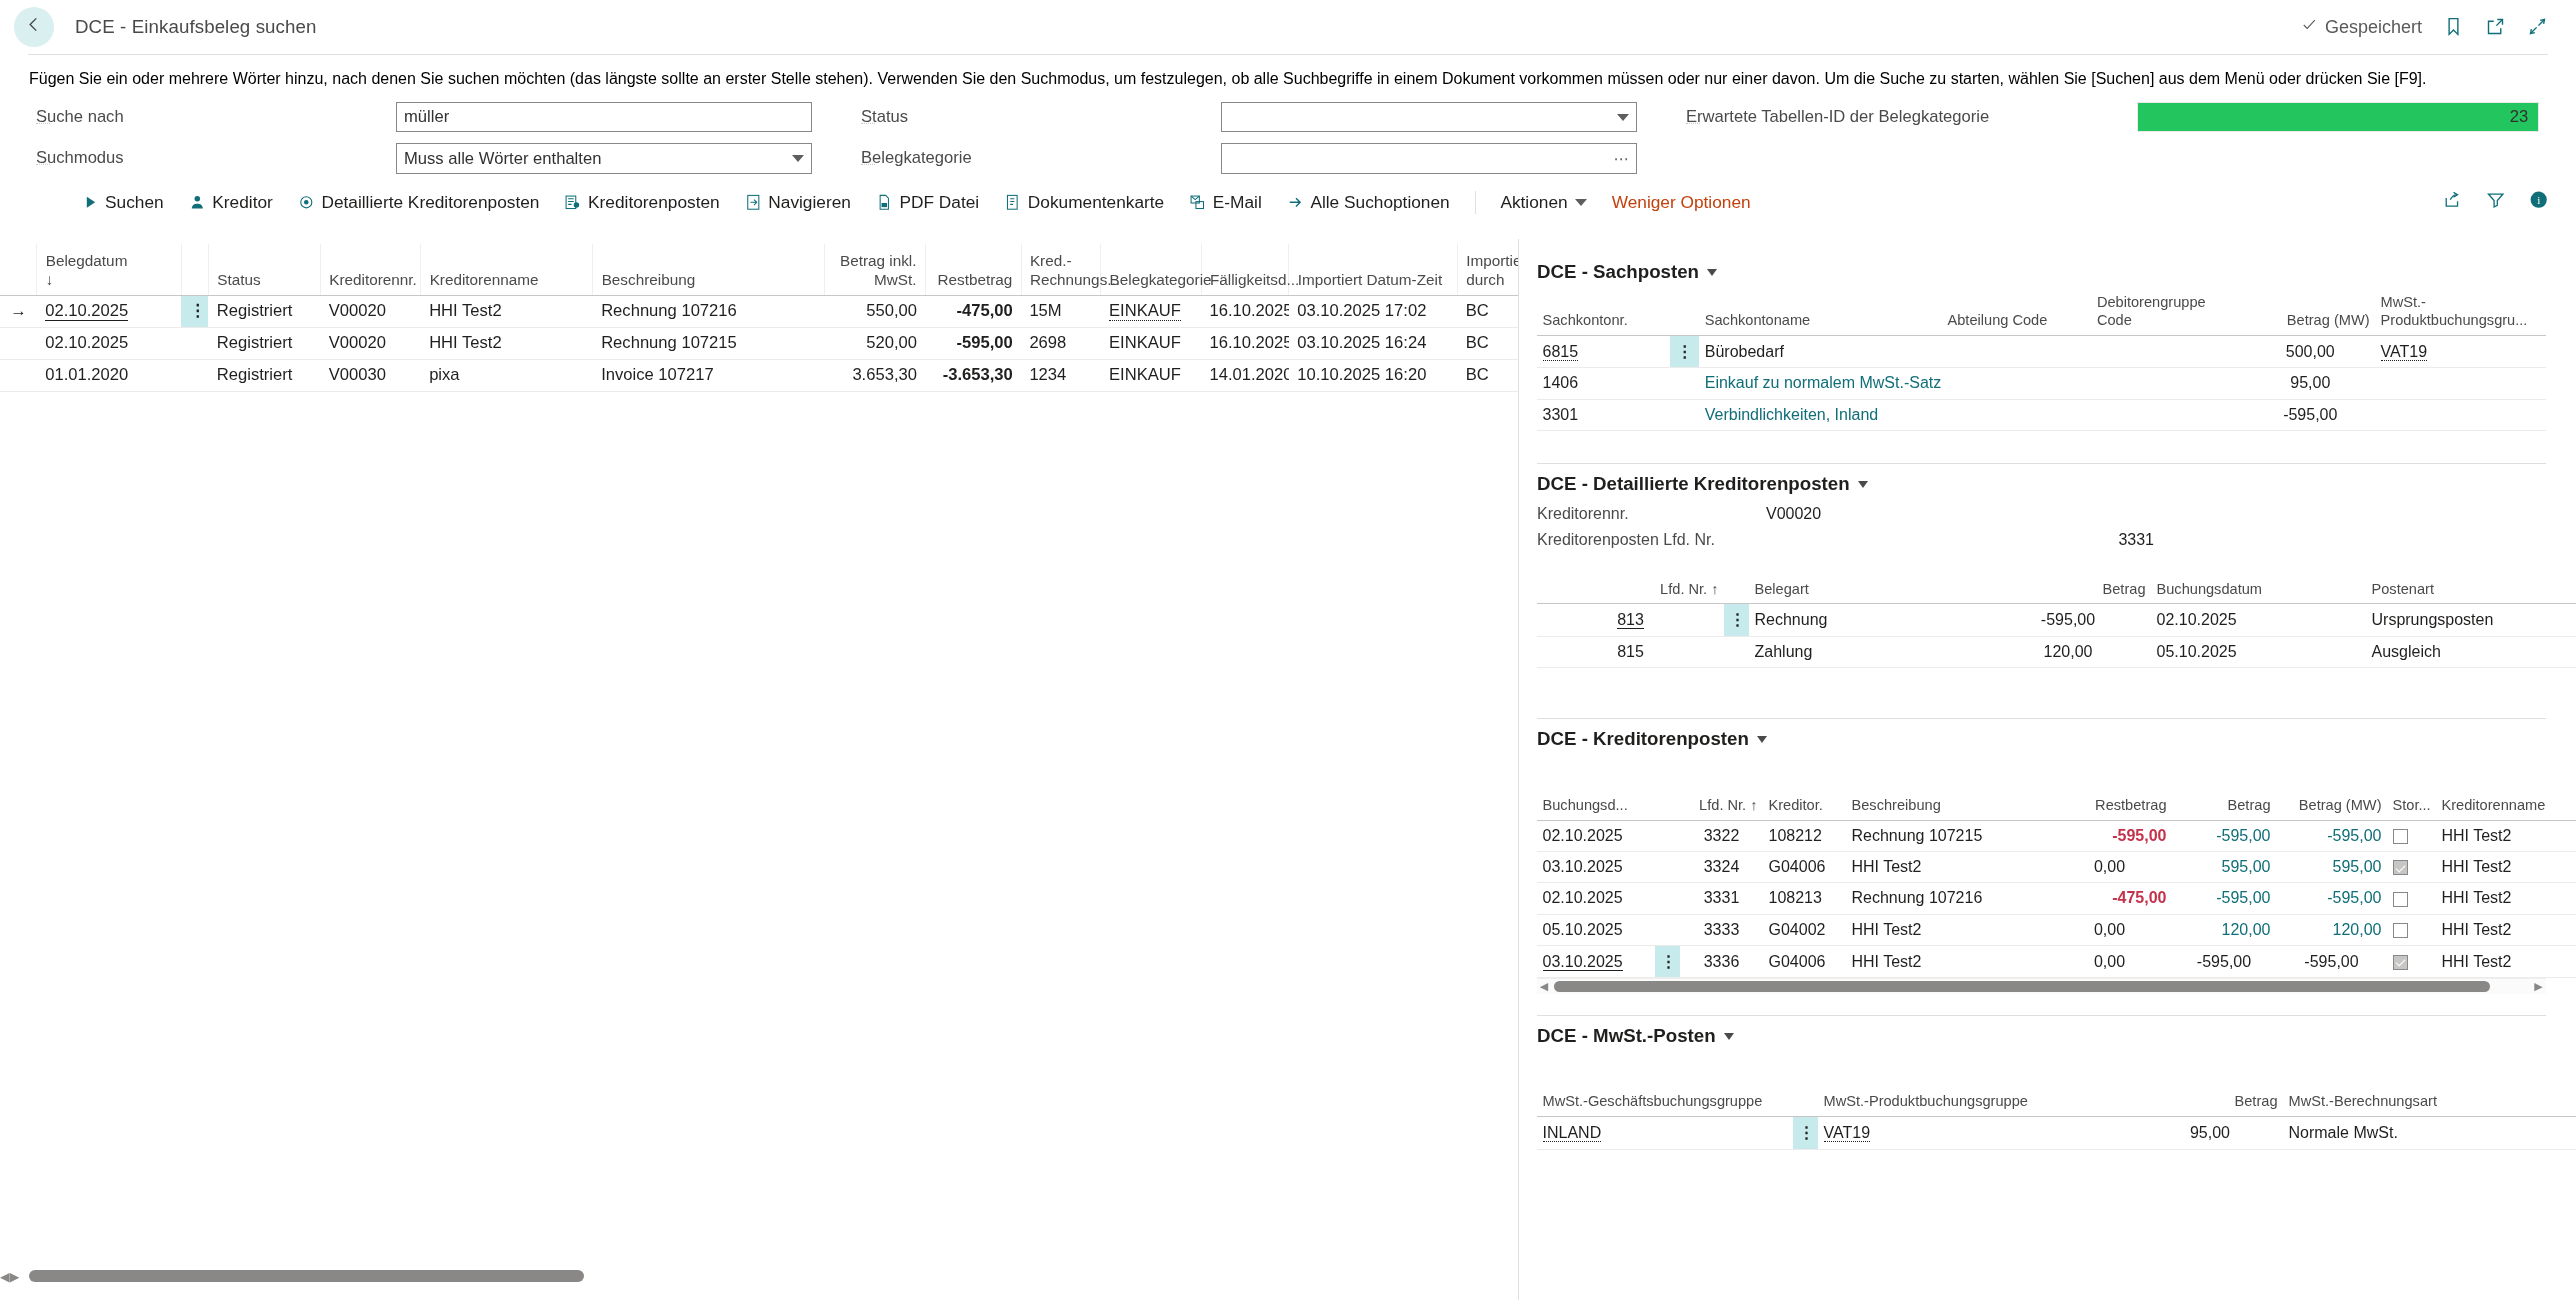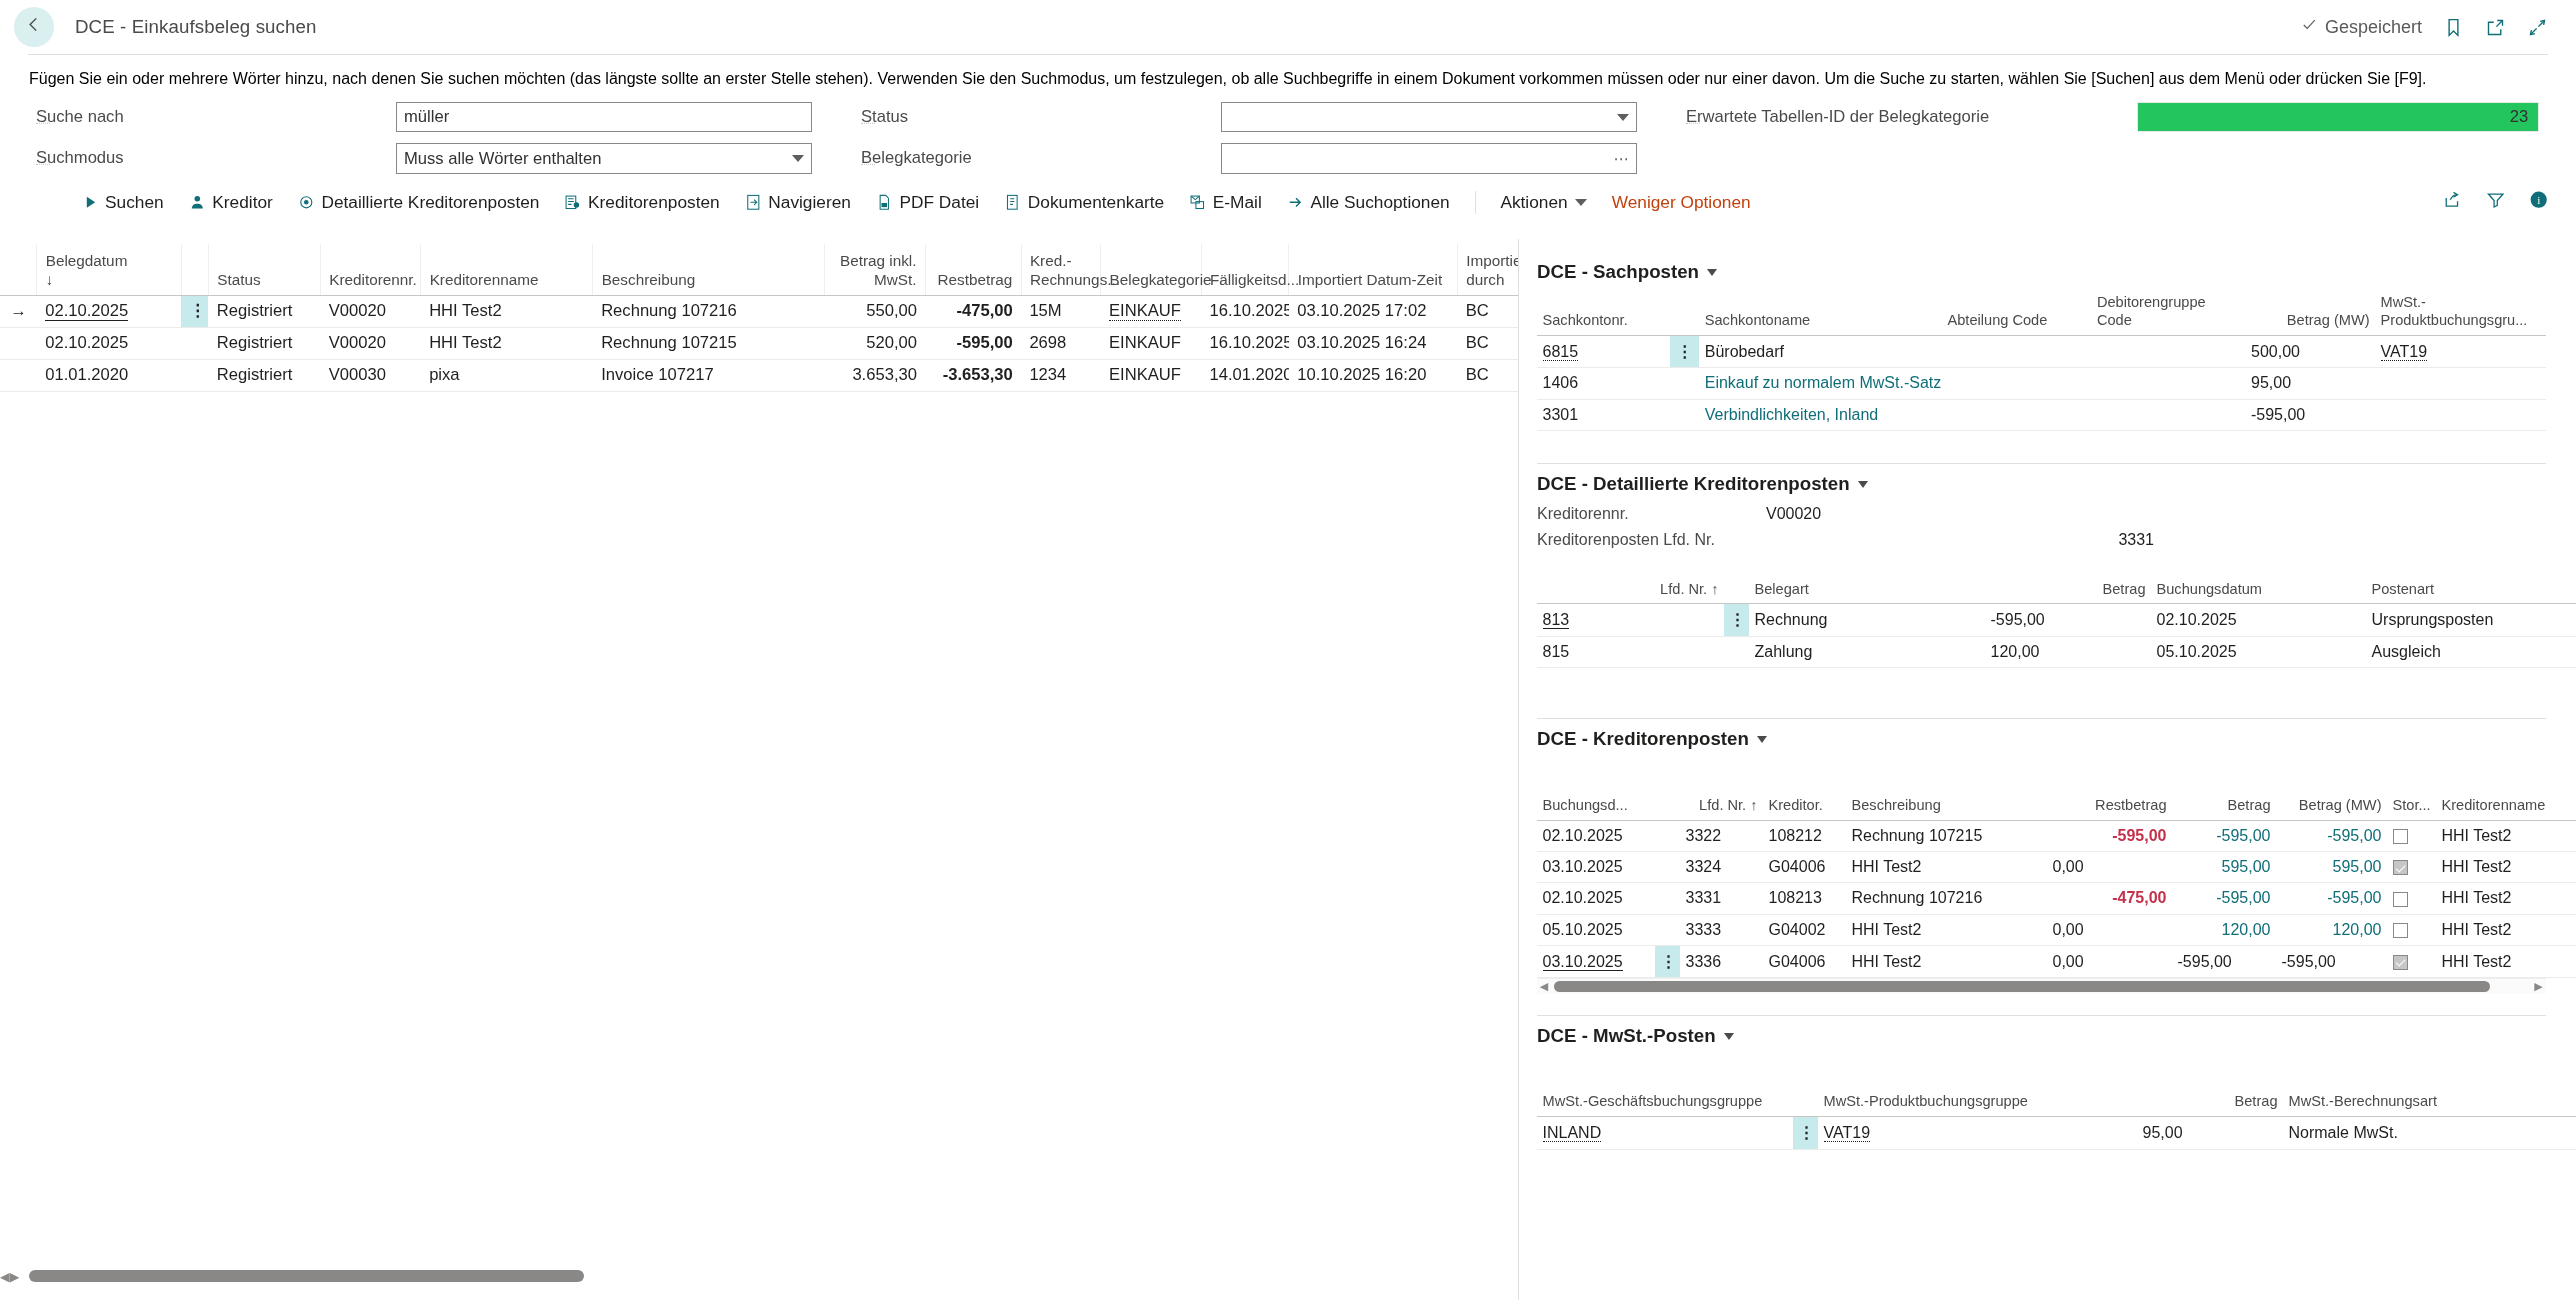--- a/index.html
+++ b/index.html
@@ -33,21 +33,21 @@
   .back-btn svg { width: 21px; height: 21px; }
   .page-title {
     margin-left: 21px;
     font-size: 18.7px;
     color: #4a4a4a;
     letter-spacing: 0.1px;
   }
   .topbar-right {
     margin-left: auto;
     display: flex;
-    align-items: flex-end;
+    align-items: flex-start;
     gap: 21px;
   }
   .saved {
     display: flex; align-items: center; gap: 7px;
     color: #5a5a5a; font-size: 18px;
   }
   .saved svg { width: 16.6px; height: 16.6px; }
   .topicon { cursor: pointer; display:flex; align-items:center; }
   .topicon svg { width: 21px; height: 21px; }
 
@@ -193,21 +193,21 @@
     padding: 4.2px 5.5px 5.5px 5.5px;
     border-bottom: 0.7px solid #c8c6c4;
     line-height: 1.25; height: 46px;
   }
   table.fb th.num { text-align: right; }
   table.fb td {
     font-size: 16px; padding: 6.2px 5.5px;
     border-bottom: 0.7px solid #edebe9; color:#201f1e;
     white-space: nowrap; overflow:hidden; height: 26px;
   }
-  table.fb td.num { text-align: left; }
+  table.fb td.num { text-align: center; }
   table.fb td.link { color:#0f6e78; }
   table.fb td.neg { color:#c4314b; font-weight:bold; text-align:right; }
   table.fb td.teal { color:#0f6e78; text-align:right; }
   table.fb td.dotu span.u { border-bottom: 1.4px dotted #201f1e; }
   table.fb td.uline span.u { border-bottom: 0.7px solid #201f1e; }
   .fb-dot {
     width: 25px; background:#c7eaec; text-align:center; padding:0;
     color:#4a4a4a; font-weight:bold; border-bottom:0.7px solid #edebe9;
   }
   .cbx {

